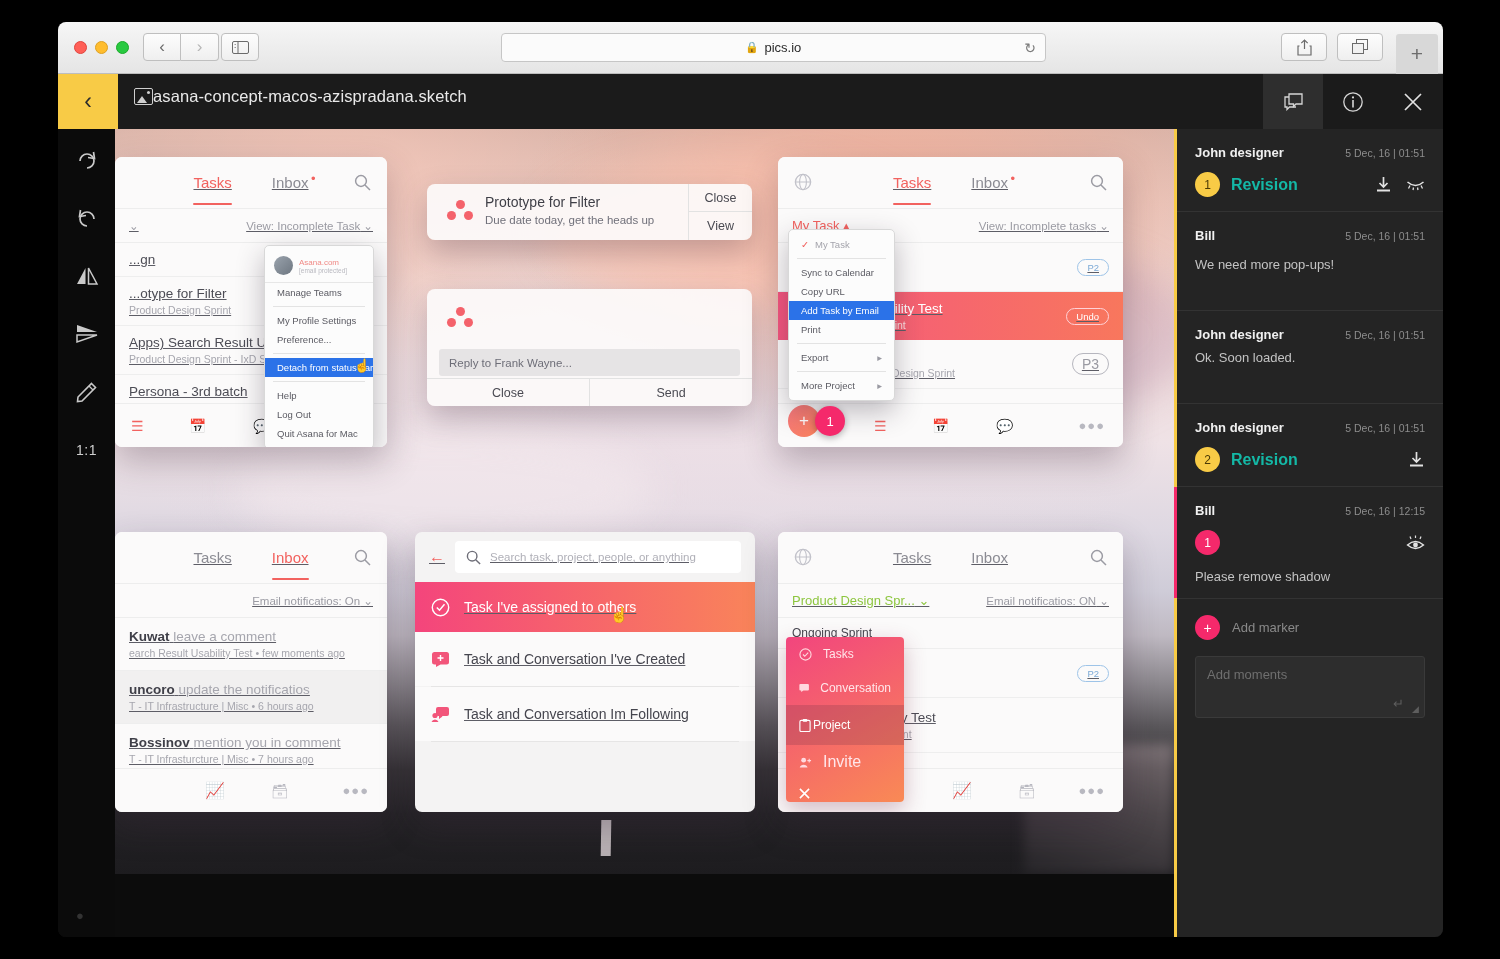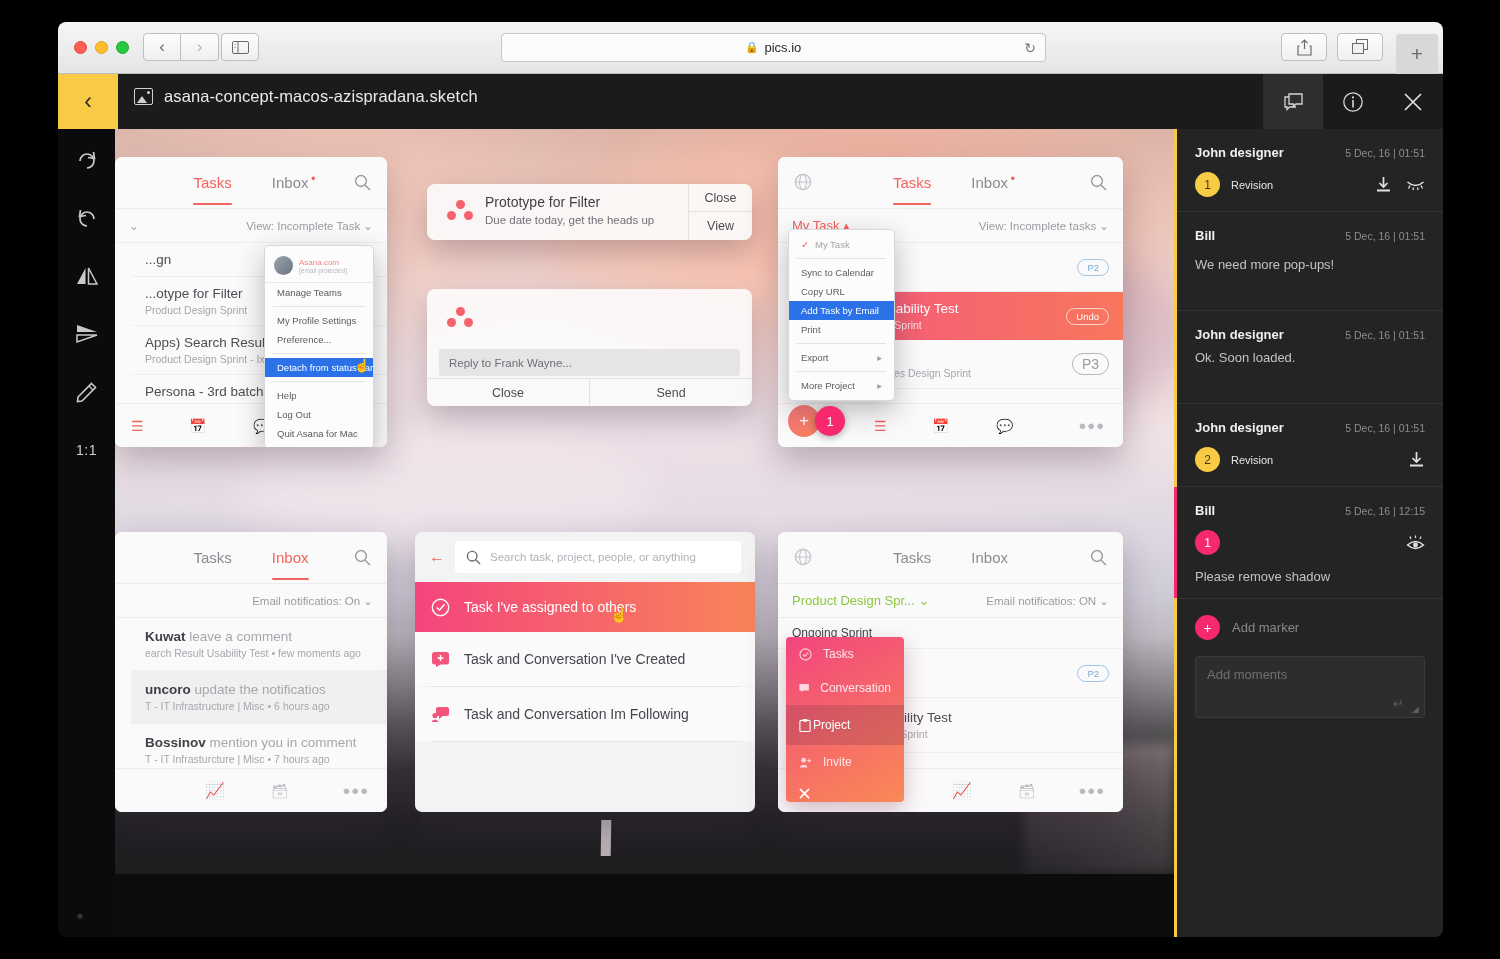--- a/index.html
+++ b/index.html
@@ -61,21 +61,21 @@
     color:#6d6d6d;font-size:21px;font-weight:300;border-radius:3px 3px 0 0;
   }
 
   
   #app-header{ position:relative; height:55px; background:#1b1b1b; }
   #back-button{
     position:absolute;left:0;top:0;width:60px;height:55px;background:#f8cb46;
     display:flex;align-items:center;justify-content:center;color:#2c2c2c;font-size:23px;
   }
   #file-title{
-    position:absolute; left:76px; top:0; height:44px; display:flex; align-items:center; gap:11px;
+    position:absolute; left:76px; top:0; height:44px; display:flex; align-items:center; 
     color:#e9e9e9; font-size:16.5px; letter-spacing:.1px;
   }
   .imgicon{
     width:19px;height:17px;border:1.6px solid #cfcfcf;border-radius:2px;
     position:relative;overflow:hidden;
   }
   .imgicon::before{content:"";position:absolute;left:2px;bottom:1px;border-left:5px solid transparent;border-right:5px solid transparent;border-bottom:7px solid #cfcfcf;}
   .imgicon::after{content:"";position:absolute;right:2.5px;top:2px;width:3px;height:3px;border-radius:50%;background:#cfcfcf;}
   .hdr-right{position:absolute;right:0;top:0;height:55px;display:flex;}
   .hdr-btn{width:60px;height:55px;display:flex;align-items:center;justify-content:center;color:#d6d6d6;}
@@ -112,40 +112,40 @@
   #road-shoulder{
     position:absolute;right:0;bottom:0;width:150px;height:130px;
     background:linear-gradient(200deg, rgba(190,170,175,.45), rgba(40,38,42,.9));
     filter:blur(6px);
   }
 
   
   .mock{
     position:absolute; background:#fbfafa; border-radius:7px;
     box-shadow:0 14px 34px rgba(60,40,60,.3);
-    overflow:hidden; color:#5d5d66;
+    overflow:hidden; color:#5d5d66;text-decoration:underline;
   }
   .mk-tabs{
     height:52px; display:flex; align-items:center; justify-content:center; gap:40px;
     position:relative; border-bottom:1px solid #ededed; background:#fbfafa;
   }
   .mk-tab{font-size:15px;color:#8b8b93;position:relative;}
   .mk-tab.sel{color:#f2625f;}
   .mk-tab.sel::after{
     content:"";position:absolute;left:0;right:0;bottom:-14px;height:2.5px;background:#f2625f;border-radius:2px;
   }
   .dotred{color:#f2625f;font-size:13px;position:absolute;top:-3px;right:-7px;}
   .mk-search{position:absolute;right:16px;top:17px;color:#9b9ba3;}
   .mk-globe{position:absolute;left:16px;top:16px;color:#b4b4bc;}
   .mk-sub{
     height:34px;display:flex;align-items:center;padding:0 14px;justify-content:space-between;
     font-size:11.5px;color:#9b9ba3;border-bottom:1px solid #ededed;background:#fbfafa;
   }
   .mk-row{
-    padding:9px 14px;border-bottom:1px solid #eeeeee;margin-left:16px;
+    padding:9px 14px;border-bottom:1px solid #eeeeee;
   }
   .mk-row .t1{font-size:13.5px;color:#4c4c55;}
   .mk-row .t2{font-size:10.5px;color:#a6a6ae;margin-top:3px;}
   .mk-foot{
     position:absolute;bottom:0;left:0;right:0;height:44px;background:#fbfafa;
     border-top:1px solid #ededed;display:flex;align-items:center;padding:0 16px;gap:46px;
   }
   .fic{color:#b8b8c0;font-size:14px;}
   .dots3{position:absolute;right:18px;color:#f2625f;letter-spacing:1px;font-size:13px;}
 
@@ -188,21 +188,21 @@
   .cm-author{font-size:13px;color:#f0f0f0;font-weight:bold;}
   .cm-time{font-size:10.5px;color:#8d8d8d;}
   .cm-text{font-size:13px;color:#c3c3c3;margin-top:14px;}
   .cm-revrow{display:flex;align-items:center;margin-top:12px;gap:11px;}
   .badge{
     width:25px;height:25px;border-radius:50%;display:flex;align-items:center;justify-content:center;
     font-size:12px;color:#fff;
   }
   .badge.y{background:#f8cb46;color:#4a3a05;}
   .badge.p{background:#f5296b;}
-  .rev-label{font-size:11px;color:#e5e5e5;}
+  .rev-label{font-size:16px;color:#14b8a6;font-weight:bold;}
   .cm-actions{margin-left:auto;display:flex;gap:14px;color:#e2e2e2;}
   #add-marker-row{display:flex;align-items:center;gap:12px;padding:16px 18px 8px 18px;}
   #add-marker-label{font-size:13px;color:#8a8a8a;}
   .plusbadge{width:25px;height:25px;border-radius:50%;background:#f5296b;color:#fff;display:flex;align-items:center;justify-content:center;font-size:14px;}
   #comment-box{
     margin:8px 18px;height:62px;background:#2d2d2d;border:1px solid #3a3a3a;border-radius:3px;
     padding:10px 11px;font-size:13px;color:#6f6f6f;position:relative;
   }
   .cb-enter{position:absolute;right:20px;bottom:6px;color:#5e5e5e;font-size:13px;}
   .cb-grip{position:absolute;right:5px;bottom:3px;color:#5e5e5e;font-size:9px;}
@@ -636,21 +636,21 @@
               </svg>
             <span>Conversation</span>
           </div>
           <div style="height:40px;display:flex;align-items:center;gap:2px;padding:0 13px;color:#fff;font-size:12px;background:rgba(120,50,70,.25);">
             <svg width="12" height="13" viewBox="0 0 12 14">
                 <rect x="0.5" y="1.5" width="11" height="12" rx="1.5" fill="none" stroke="#fff" stroke-width="1.2"></rect>
                 <rect x="3.5" y="0" width="5" height="3" rx="1" fill="#fff"></rect>
               </svg>
             <span>Project</span>
           </div>
-          <div style="height:34px;display:flex;align-items:center;gap:11px;padding:0 13px;color:#ffe6ea;font-size:12px;">
+          <div style="height:34px;display:flex;align-items:center;gap:11px;padding:0 13px;color:#ffe6ea;font-size:16px;">
             <svg width="13" height="13" viewBox="0 0 14 14">
                 <circle cx="5" cy="4.5" r="2.6" fill="#ffd8de"></circle>
                 <path d="M0.8 12.5 A4.4 4.4 0 0 1 9.2 12.5 Z" fill="#ffd8de"></path>
                 <path d="M11 3 L11 7 M9 5 L13 5" stroke="#ffd8de" stroke-width="1.2"></path>
               </svg>
             <span>Invite</span>
           </div>
           <div style="height:29px;display:flex;align-items:center;padding:0 13px;color:#fff;font-size:12px;">
             <svg width="11" height="11" viewBox="0 0 12 12">
                 <path d="M1 1 L11 11 M11 1 L1 11" stroke="#fff" stroke-width="1.7"></path>

